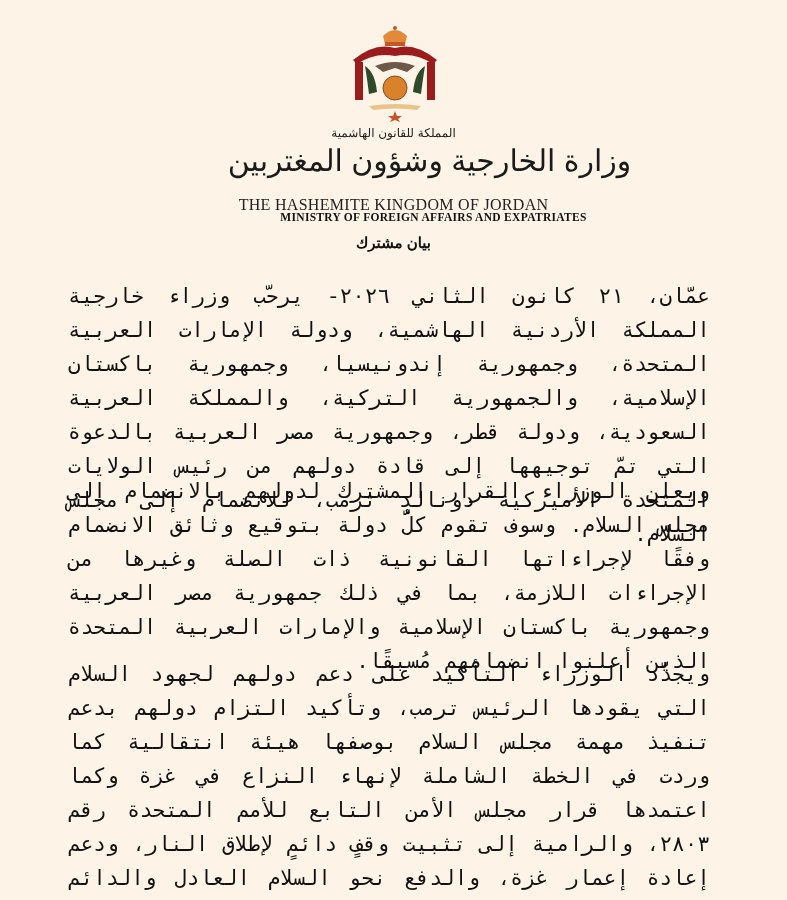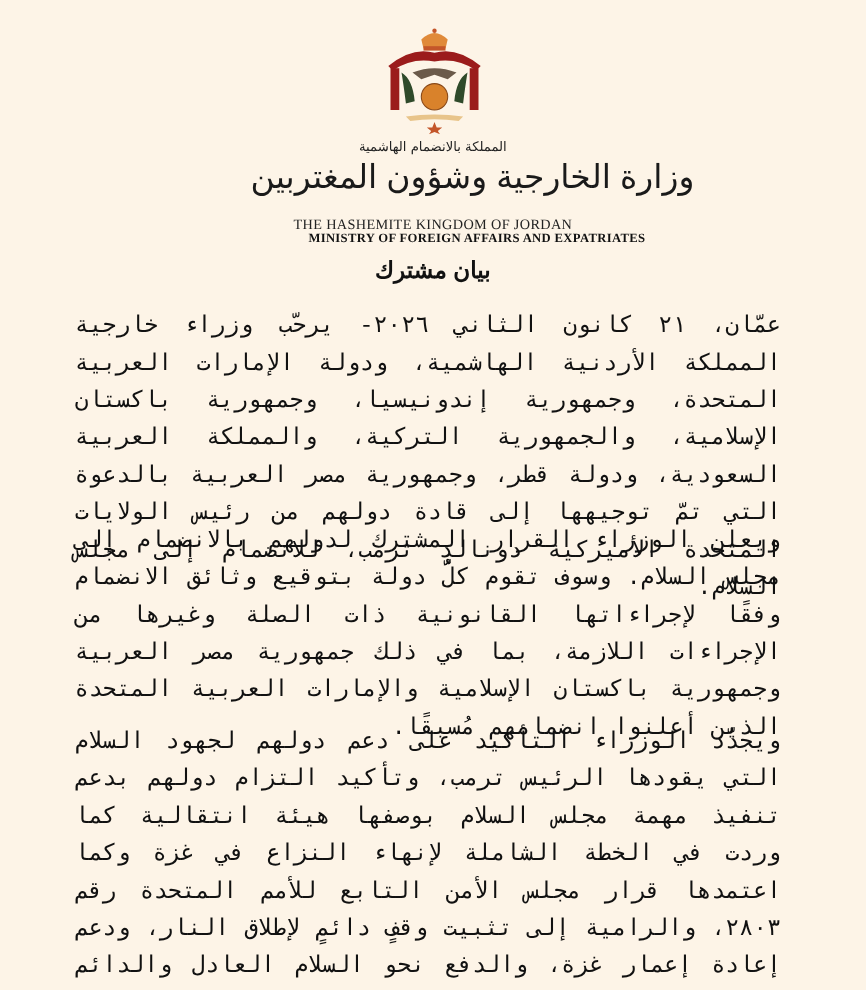--- a/index.html
+++ b/index.html
@@ -16,29 +16,29 @@
       font-family: "DejaVu Serif", serif; font-size: 12px; color: #222; direction: rtl;
     }
     .ministry-ar {
       position: absolute; top: 143px; left: 0; width: 787px; text-align: center;
       font-family: Liberation Sans, sans-serif; font-size: 30px; color: #1a1a1a; direction: rtl;
       letter-spacing: -1px;
       padding-left: 36px;
     }
     .kingdom-en {
       position: absolute; top: 196px; left: 0; width: 787px; text-align: center;
-      font-family: "Liberation Serif", serif; font-size: 13px; color: #222; letter-spacing: 0.3px;
+      font-family: "Liberation Serif", serif; font-size: 16px; color: #222; letter-spacing: 0.3px;
     }
     .ministry-en {
       position: absolute; top: 211px; left: 0; width: 787px; text-align: center;
       font-family: "Liberation Serif", serif; font-size: 11.5px; font-weight: bold; color: #111; letter-spacing: 0.3px; padding-left: 40px;
     }
     .title {
       position: absolute; top: 234px; left: 0; width: 787px; text-align: center;
-      font-family: "Liberation Sans", sans-serif; font-size: 21px; font-weight: bold; direction: rtl;
+      font-family: "Liberation Sans", sans-serif; font-size: 15px; font-weight: bold; direction: rtl;
     }
     .body {
       position: absolute; left: 68px; width: 642px; direction: rtl; text-align: justify;
       text-align-last: right;
       font-family: Liberation Mono, monospace; font-size: 21px; line-height: 34px; color: #111;
     }
     .p1 { top: 281px; }
     .p2 { top: 476px; }
     .p3 { top: 659px; }
   </style>
@@ -63,21 +63,21 @@
     <path d="M30 44 Q50 36 70 44 L62 50 L50 46 L38 50 Z" fill="#6b5a4a"></path>
 
     <circle cx="50" cy="66" r="12" fill="#d9822b"></circle>
     <circle cx="50" cy="66" r="12" fill="none" stroke="#8a4a1a" stroke-width="1"></circle>
 
     <path d="M24 84 Q50 80 76 84 L72 88 Q50 85 28 88 Z" fill="#e8c48a"></path>
 
     <polygon points="50,89 52,94 57,94 53,97 55,100 50,98 45,100 47,97 43,94 48,94" fill="#c4562a"></polygon>
   </svg>
 
-  <div class="kingdom-ar">المملكة بالانضمام الهاشمية</div>
+  <div class="kingdom-ar">المملكة للقانون الهاشمية</div>
   <div class="ministry-ar">وزارة الخارجية وشؤون المغتربين</div>
   <div class="kingdom-en">THE HASHEMITE KINGDOM OF JORDAN</div>
   <div class="ministry-en">MINISTRY OF FOREIGN AFFAIRS AND EXPATRIATES</div>
 
   <div class="title">بيان مشترك</div>
 
   <p class="body p1" style="margin:0">عمّان، ٢١ كانون الثاني ٢٠٢٦- يرحّب وزراء خارجية المملكة الأردنية الهاشمية، ودولة الإمارات العربية المتحدة، وجمهورية إندونيسيا، وجمهورية باكستان الإسلامية، والجمهورية التركية، والمملكة العربية السعودية، ودولة قطر، وجمهورية مصر العربية بالدعوة التي تمّ توجيهها إلى قادة دولهم من رئيس الولايات المتحدة الأميركية دونالد ترمب، للانضمام إلى مجلس السلام.</p>
   <p class="body p2" style="margin:0">ويعلن الوزراء القرار المشترك لدولهم بالانضمام إلى مجلس السلام. وسوف تقوم كلُّ دولة بتوقيع وثائق الانضمام وفقًا لإجراءاتها القانونية ذات الصلة وغيرها من الإجراءات اللازمة، بما في ذلك جمهورية مصر العربية وجمهورية باكستان الإسلامية والإمارات العربية المتحدة الذين أعلنوا انضمامهم مُسبقًا.</p>
   <p class="body p3" style="margin:0">ويجدّد الوزراء التأكيد على دعم دولهم لجهود السلام التي يقودها الرئيس ترمب، وتأكيد التزام دولهم بدعم تنفيذ مهمة مجلس السلام بوصفها هيئة انتقالية كما وردت في الخطة الشاملة لإنهاء النزاع في غزة وكما اعتمدها قرار مجلس الأمن التابع للأمم المتحدة رقم ٢٨٠٣، والرامية إلى تثبيت وقفٍ دائمٍ لإطلاق النار، ودعم إعادة إعمار غزة، والدفع نحو السلام العادل والدائم المستند إلى تلبية حق الشعب الفلسطيني في تقرير المصير وإقامة دولته وفقًا للقانون الدولي، بما يمهّد لتحقيق الأمن والاستقرار لجميع دول وشعوب المنطقة.</p>
 </div>

